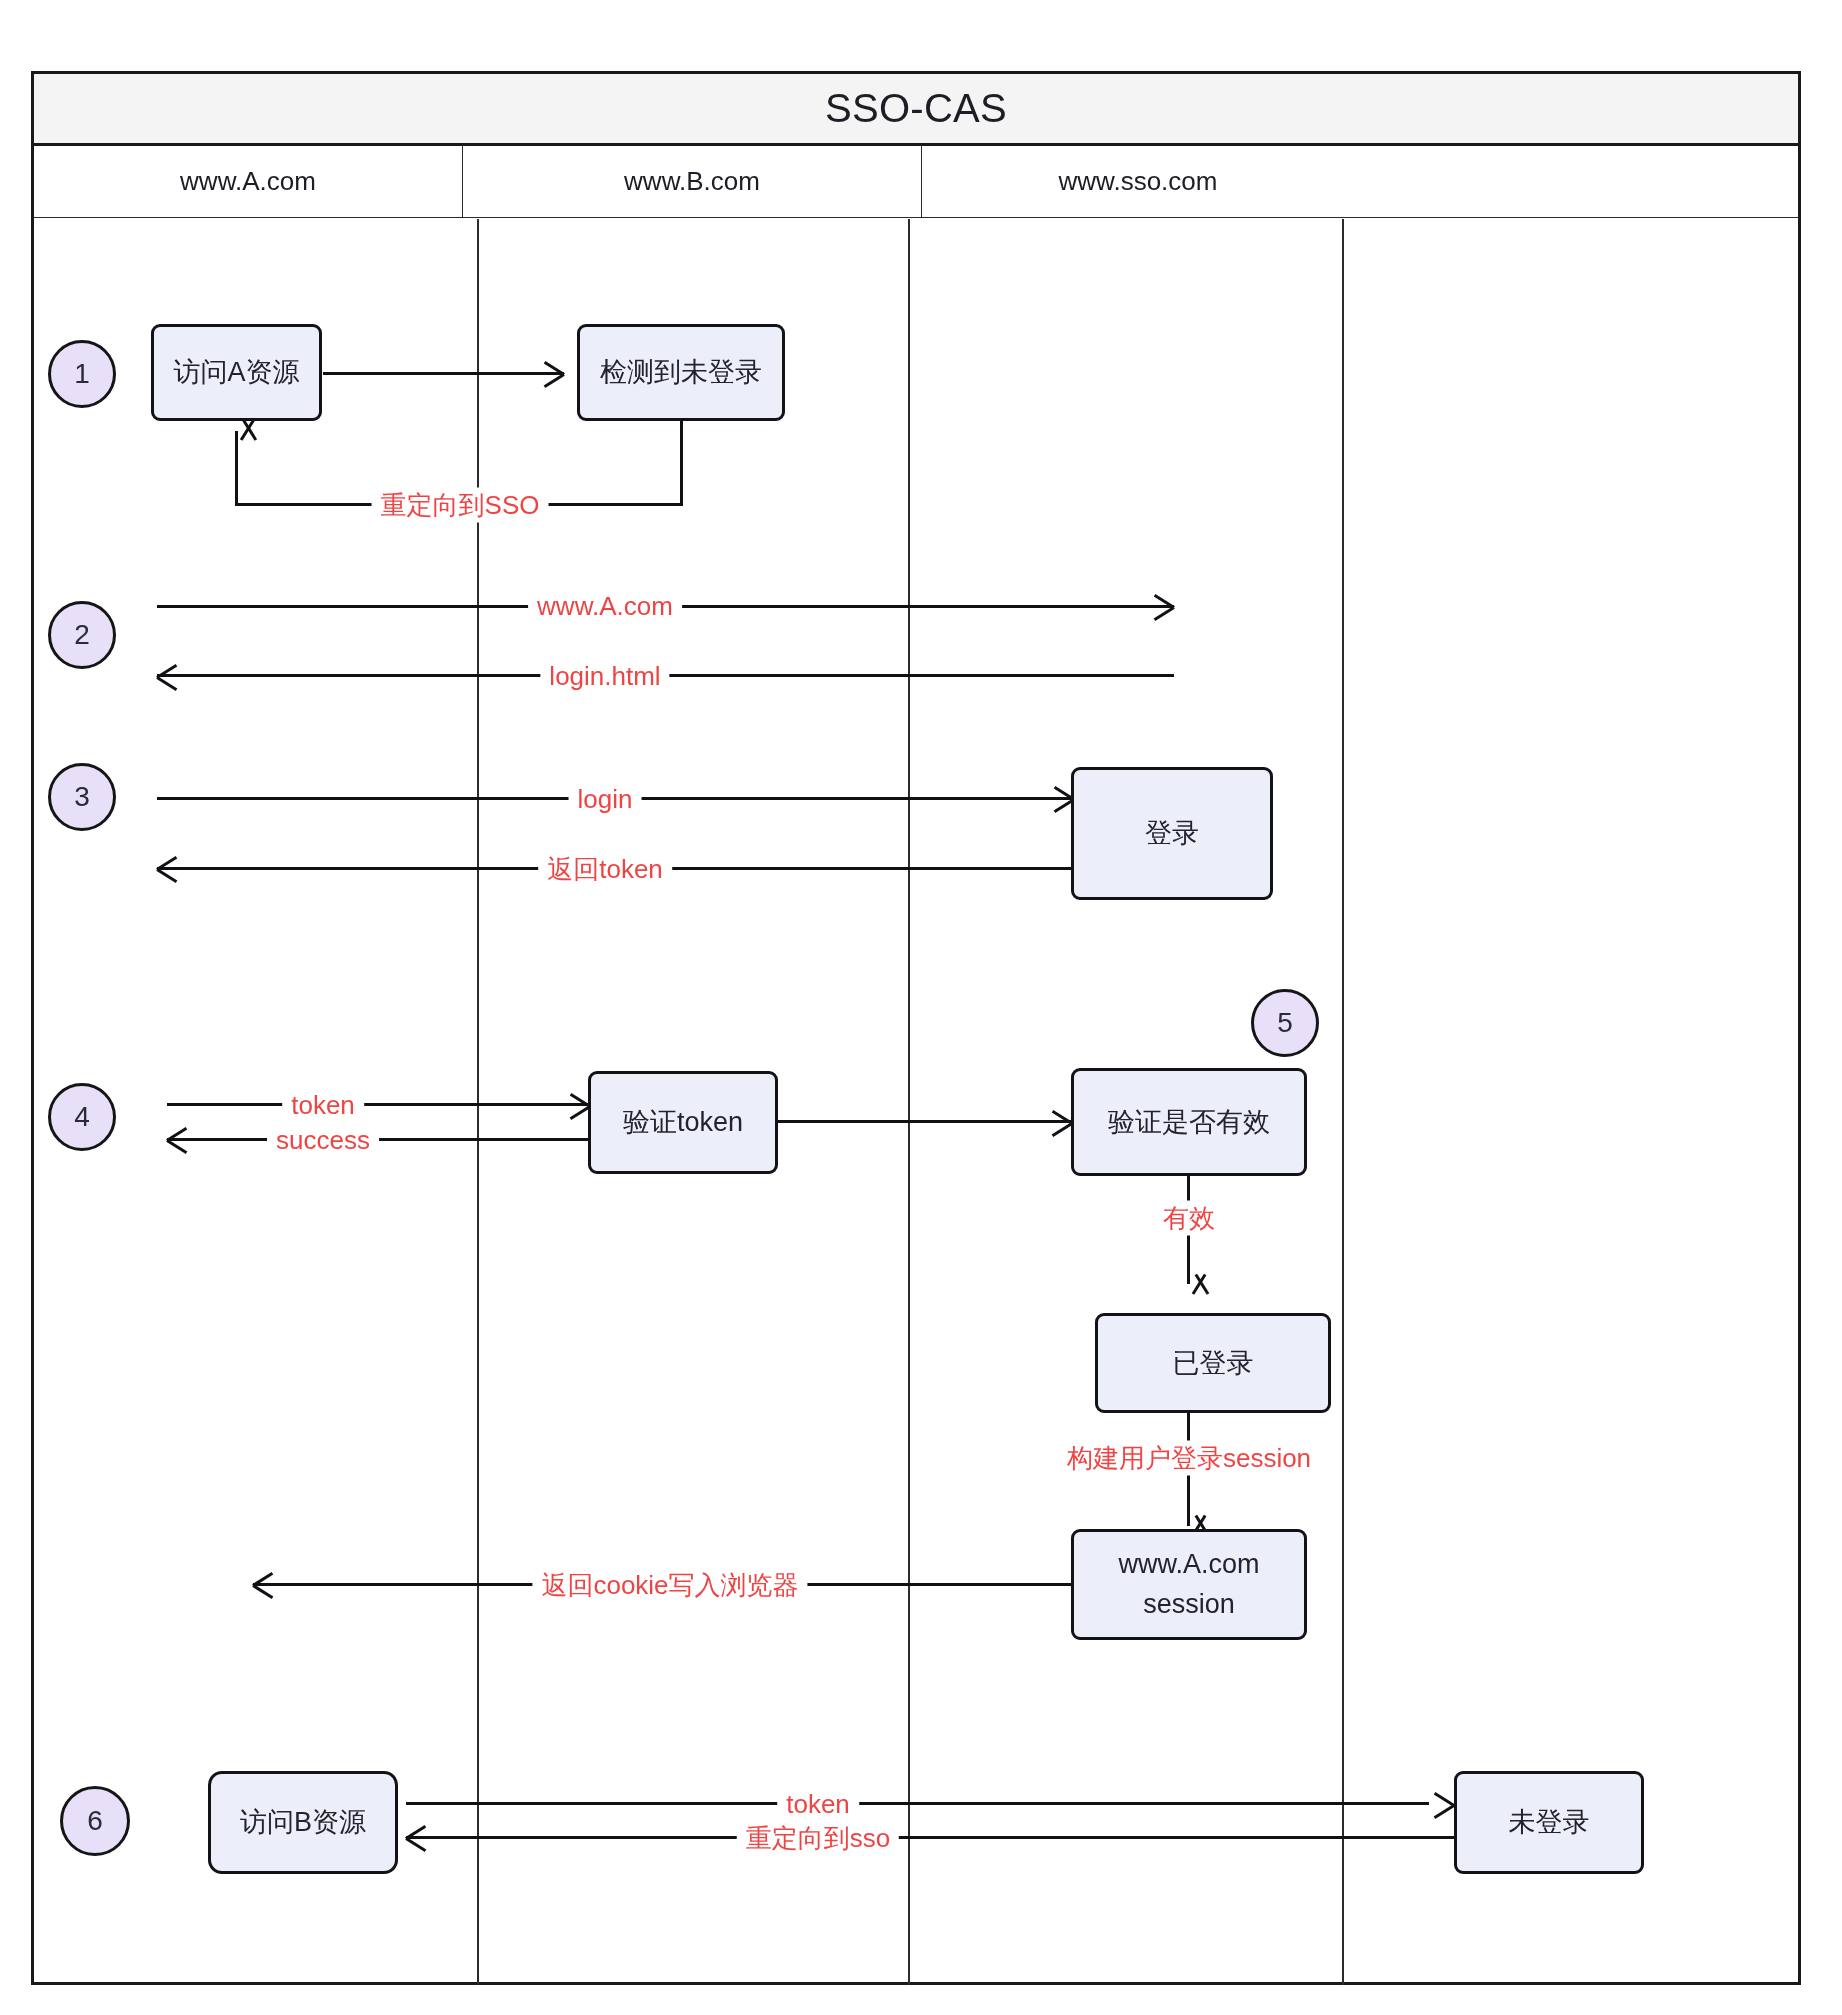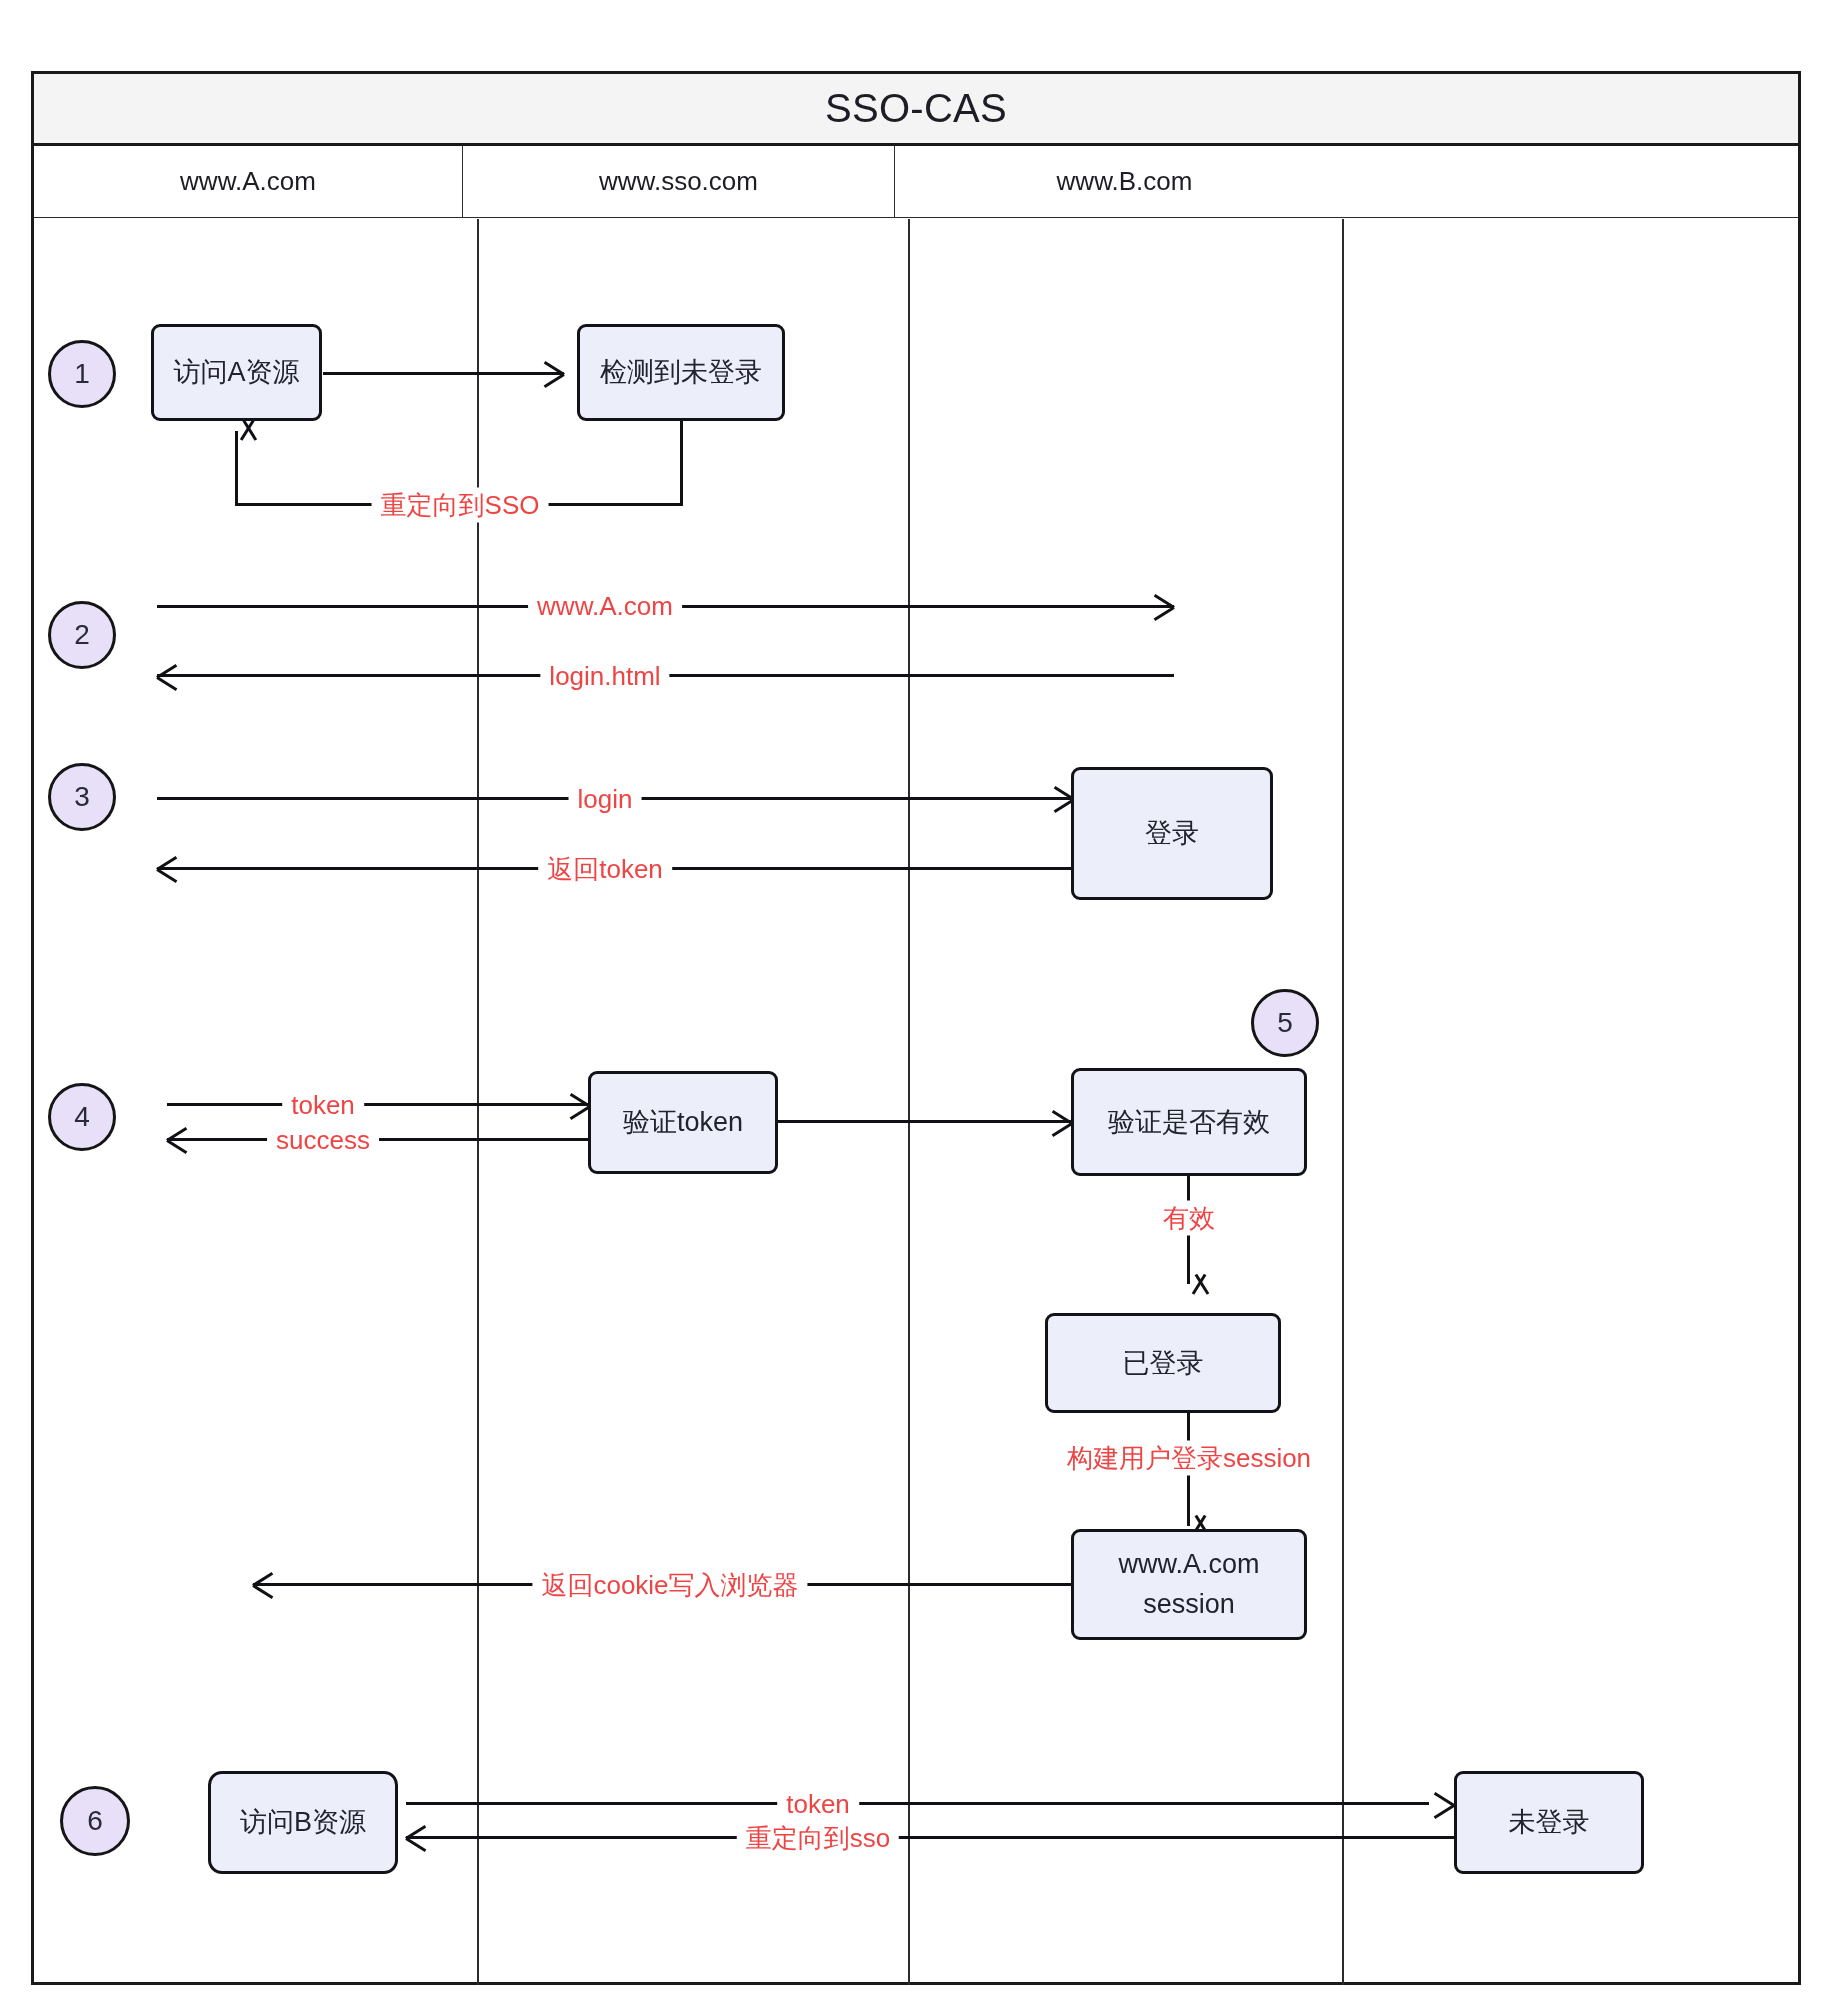--- a/index.html
+++ b/index.html
@@ -108,22 +108,22 @@
 <div id="stage">
 
   <div id="frame">
 
     <div id="titlebar">
       <div class="title">SSO-CAS</div>
     </div>
 
     <div id="lanehead">
       <div class="lane" style="width:429px;">www.A.com</div>
+      <div class="lane" style="width:459px;">www.B.com</div>
       <div class="lane" style="width:432px;">www.sso.com</div>
-      <div class="lane" style="width:459px;">www.B.com</div>
     </div>
 
     <div class="lane-sep" style="left:443px;"></div>
     <div class="lane-sep" style="left:874px;"></div>
     <div class="lane-sep" style="left:1308px;"></div>
 
     <div class="badge" style="left:14px;top:266px;width:68px;height:68px;">1</div>
 
     <div class="pbox" style="left:117px;top:250px;width:171px;height:97px;">访问A资源</div>
 
@@ -206,21 +206,21 @@
         <i></i>
       </div>
 
     <div class="vline" style="left:1153px;top:1102px;height:108px;"></div>
     <div class="ah down" style="left:1155px;top:1188px;width:0.6px;height:23px;">
         <i></i>
         <i></i>
       </div>
     <div class="elabel" style="left:1155px;top:1144px;">有效</div>
 
-    <div class="pbox" style="left:1011px;top:1239px;width:236px;height:100px;">已登录</div>
+    <div class="pbox" style="left:1061px;top:1239px;width:236px;height:100px;">已登录</div>
 
     <div class="vline" style="left:1153px;top:1339px;height:113px;"></div>
     <div class="ah down" style="left:1155px;top:1429px;width:0.6px;height:23px;">
         <i></i>
         <i></i>
       </div>
     <div class="elabel" style="left:1155px;top:1384px;">构建用户登录session</div>
 
     <div class="pbox two-line" style="left:1037px;top:1455px;width:236px;height:111px;">
       <span>www.A.com</span>

